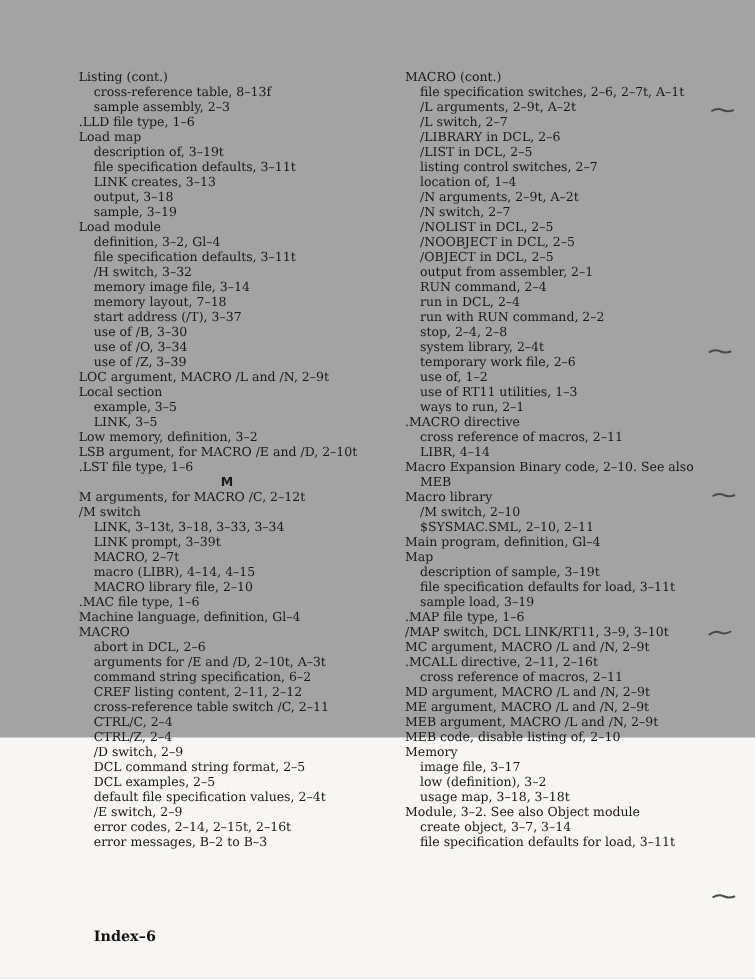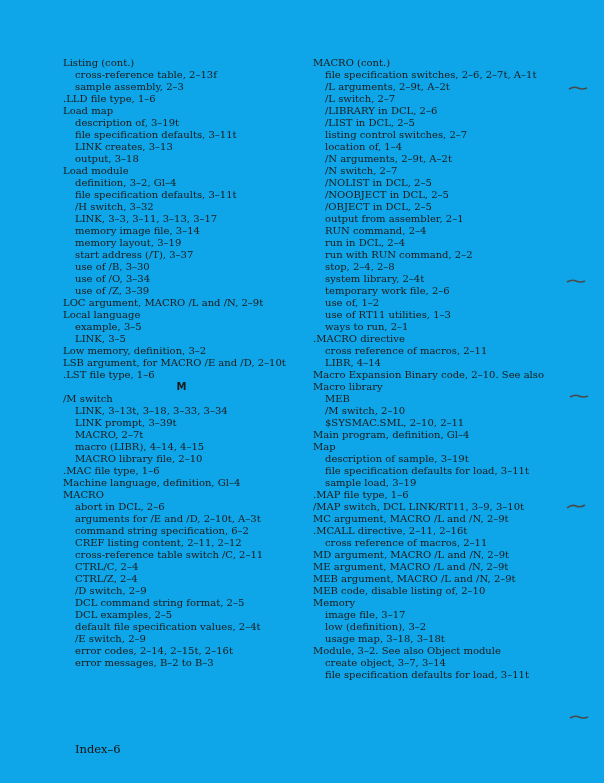--- a/index.html
+++ b/index.html
@@ -4,81 +4,82 @@
 <style>
   html,body{margin:0;padding:0;}
   body{
     width:604px;height:783px;
     background:#f7f6f4;
     font-family:"DejaVu Serif","Liberation Serif",serif;
     overflow:hidden;
     position:relative;
   }
   .page{
-    position:absolute;left:0;top:0;width:604px;height:783px;
-    background:#0ea5e9;
+    position:absolute;left:0;top:0;width:604px;height:590px;
+    background:#a3a3a3;
     color:#1c1a18;
   }
   .col{
     position:absolute;top:57px;
     font-size:10px;line-height:12px;
     white-space:nowrap;
   }
   .col-left{left:63px;width:240px;}
-  .col-right{left:313px;width:260px;}
+  .col-right{left:324px;width:260px;}
   .line{height:12px;}
   .line.ind1{padding-left:12px;}
   .letter-head{
     height:12px;text-align:center;width:237px;
     font-weight:bold;
     font-family:"DejaVu Sans","Liberation Sans",sans-serif;
     font-size:10px;
   }
   .b{font-weight:normal;}
   .it{}
   .footer{
     position:absolute;left:75px;top:742px;
-    font-size:11.5px;font-weight:normal;color:#15130f;
+    font-size:11.5px;font-weight:bold;color:#15130f;
   }
   .mark{position:absolute;width:20px;height:6px;}
   .mark path{stroke:#4a4a48;stroke-width:1.6;fill:none;}
 </style>
 </head>
 <body>
 
 <div class="page">
   <div class="col col-left" id="col-left">
       <div class="line ind0"><span>Listing (cont.)</span></div>
-      <div class="line ind1"><span>cross-reference table, 2–13f</span></div>
+      <div class="line ind1"><span>cross-reference table, 8–13f</span></div>
       <div class="line ind1"><span>sample assembly, 2–3</span></div>
       <div class="line ind0"><span>.LLD file type, 1–6</span></div>
       <div class="line ind0"><span>Load map</span></div>
       <div class="line ind1"><span>description of, 3–19t</span></div>
       <div class="line ind1"><span>file specification defaults, 3–11t</span></div>
       <div class="line ind1"><span>LINK creates, 3–13</span></div>
       <div class="line ind1"><span>output, 3–18</span></div>
+      <div class="line ind1"><span>sample, 3–19</span></div>
       <div class="line ind0"><span>Load module</span></div>
       <div class="line ind1"><span>definition, 3–2, Gl–4</span></div>
       <div class="line ind1"><span>file specification defaults, 3–11t</span></div>
       <div class="line ind1"><span>/H switch, 3–32</span></div>
-      <div class="line ind1"><span>LINK, 3–3, 3–11, 3–13, 3–17</span></div>
       <div class="line ind1"><span>memory image file, 3–14</span></div>
-      <div class="line ind1"><span>memory layout, 3–19</span></div>
+      <div class="line ind1"><span>memory layout, 7–18</span></div>
       <div class="line ind1"><span>start address (/T), 3–37</span></div>
       <div class="line ind1"><span>use of /B, 3–30</span></div>
       <div class="line ind1"><span>use of /O, 3–34</span></div>
       <div class="line ind1"><span>use of /Z, 3–39</span></div>
       <div class="line ind0"><span>LOC argument, MACRO /L and /N, 2–9t</span></div>
-      <div class="line ind0"><span>Local language</span></div>
+      <div class="line ind0"><span>Local section</span></div>
       <div class="line ind1"><span>example, 3–5</span></div>
       <div class="line ind1"><span>LINK, 3–5</span></div>
       <div class="line ind0"><span>Low memory, definition, 3–2</span></div>
       <div class="line ind0"><span>LSB argument, for MACRO /E and /D, 2–10t</span></div>
       <div class="line ind0"><span>.LST file type, 1–6</span></div>
       <div class="letter-head">M</div>
+      <div class="line ind0"><span>M arguments, for MACRO /C, 2–12t</span></div>
       <div class="line ind0"><span>/M switch</span></div>
       <div class="line ind1"><span>LINK, 3–13t, 3–18, </span><span class="b">3–33</span><span>, 3–34</span></div>
       <div class="line ind1"><span>LINK prompt, 3–39t</span></div>
       <div class="line ind1"><span>MACRO, 2–7t</span></div>
       <div class="line ind1"><span>macro (LIBR), </span><span class="b">4–14</span><span>, 4–15</span></div>
       <div class="line ind1"><span>MACRO library file, 2–10</span></div>
       <div class="line ind0"><span>.MAC file type, 1–6</span></div>
       <div class="line ind0"><span>Machine language, definition, Gl–4</span></div>
       <div class="line ind0"><span>MACRO</span></div>
       <div class="line ind1"><span>abort in DCL, 2–6</span></div>
@@ -117,22 +118,22 @@
       <div class="line ind1"><span>stop, 2–4, 2–8</span></div>
       <div class="line ind1"><span>system library, 2–4t</span></div>
       <div class="line ind1"><span>temporary work file, 2–6</span></div>
       <div class="line ind1"><span>use of, 1–2</span></div>
       <div class="line ind1"><span>use of RT11 utilities, 1–3</span></div>
       <div class="line ind1"><span>ways to run, 2–1</span></div>
       <div class="line ind0"><span>.MACRO directive</span></div>
       <div class="line ind1"><span>cross reference of macros, 2–11</span></div>
       <div class="line ind1"><span>LIBR, 4–14</span></div>
       <div class="line ind0"><span>Macro Expansion Binary code, 2–10. </span><span class="it">See also</span></div>
+      <div class="line ind1"><span class="it">MEB</span></div>
       <div class="line ind0"><span>Macro library</span></div>
-      <div class="line ind1"><span class="it">MEB</span></div>
       <div class="line ind1"><span>/M switch, 2–10</span></div>
       <div class="line ind1"><span>$SYSMAC.SML, 2–10, 2–11</span></div>
       <div class="line ind0"><span>Main program, definition, Gl–4</span></div>
       <div class="line ind0"><span>Map</span></div>
       <div class="line ind1"><span>description of sample, 3–19t</span></div>
       <div class="line ind1"><span>file specification defaults for load, 3–11t</span></div>
       <div class="line ind1"><span>sample load, 3–19</span></div>
       <div class="line ind0"><span>.MAP file type, 1–6</span></div>
       <div class="line ind0"><span>/MAP switch, DCL LINK/RT11, 3–9, 3–10t</span></div>
       <div class="line ind0"><span>MC argument, MACRO /L and /N, 2–9t</span></div>

